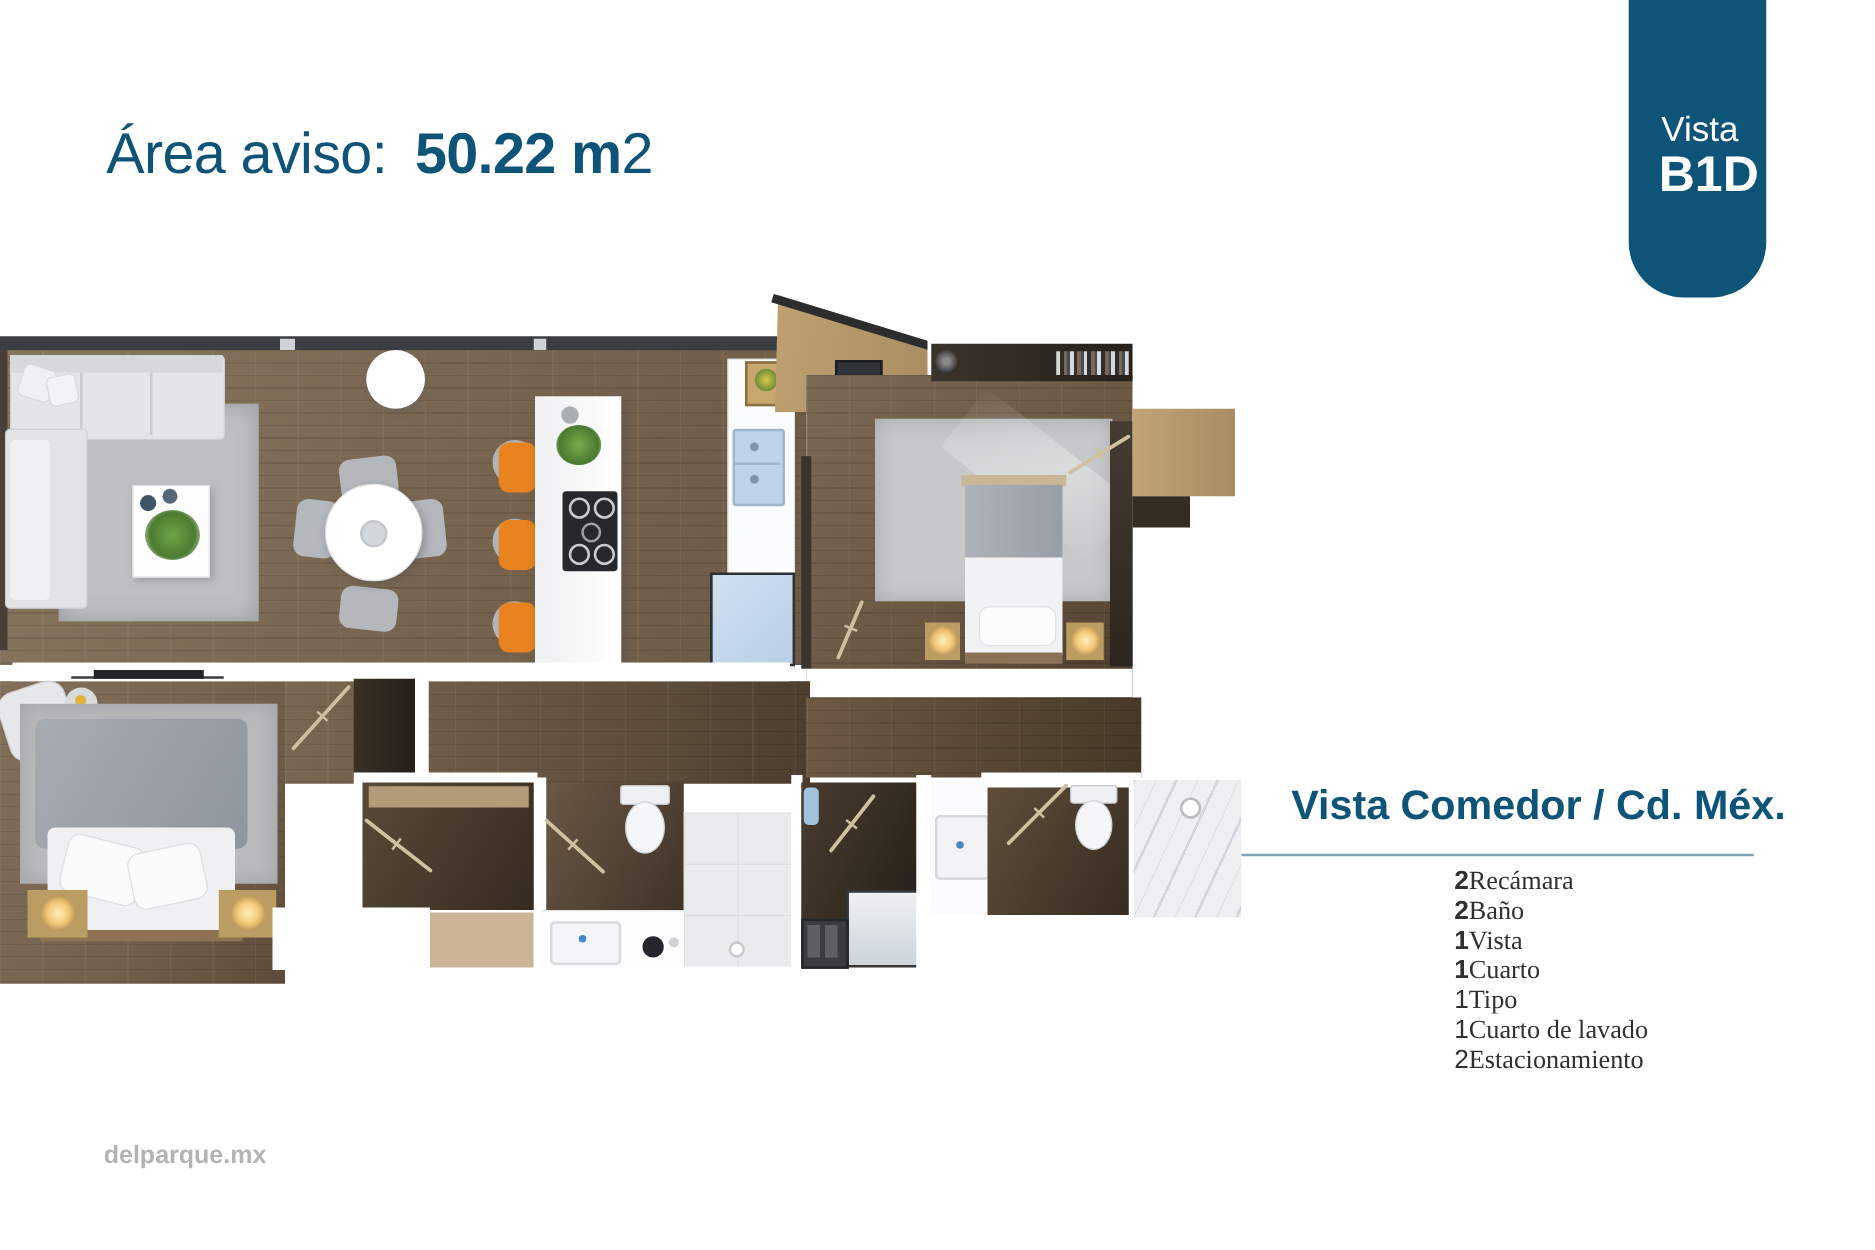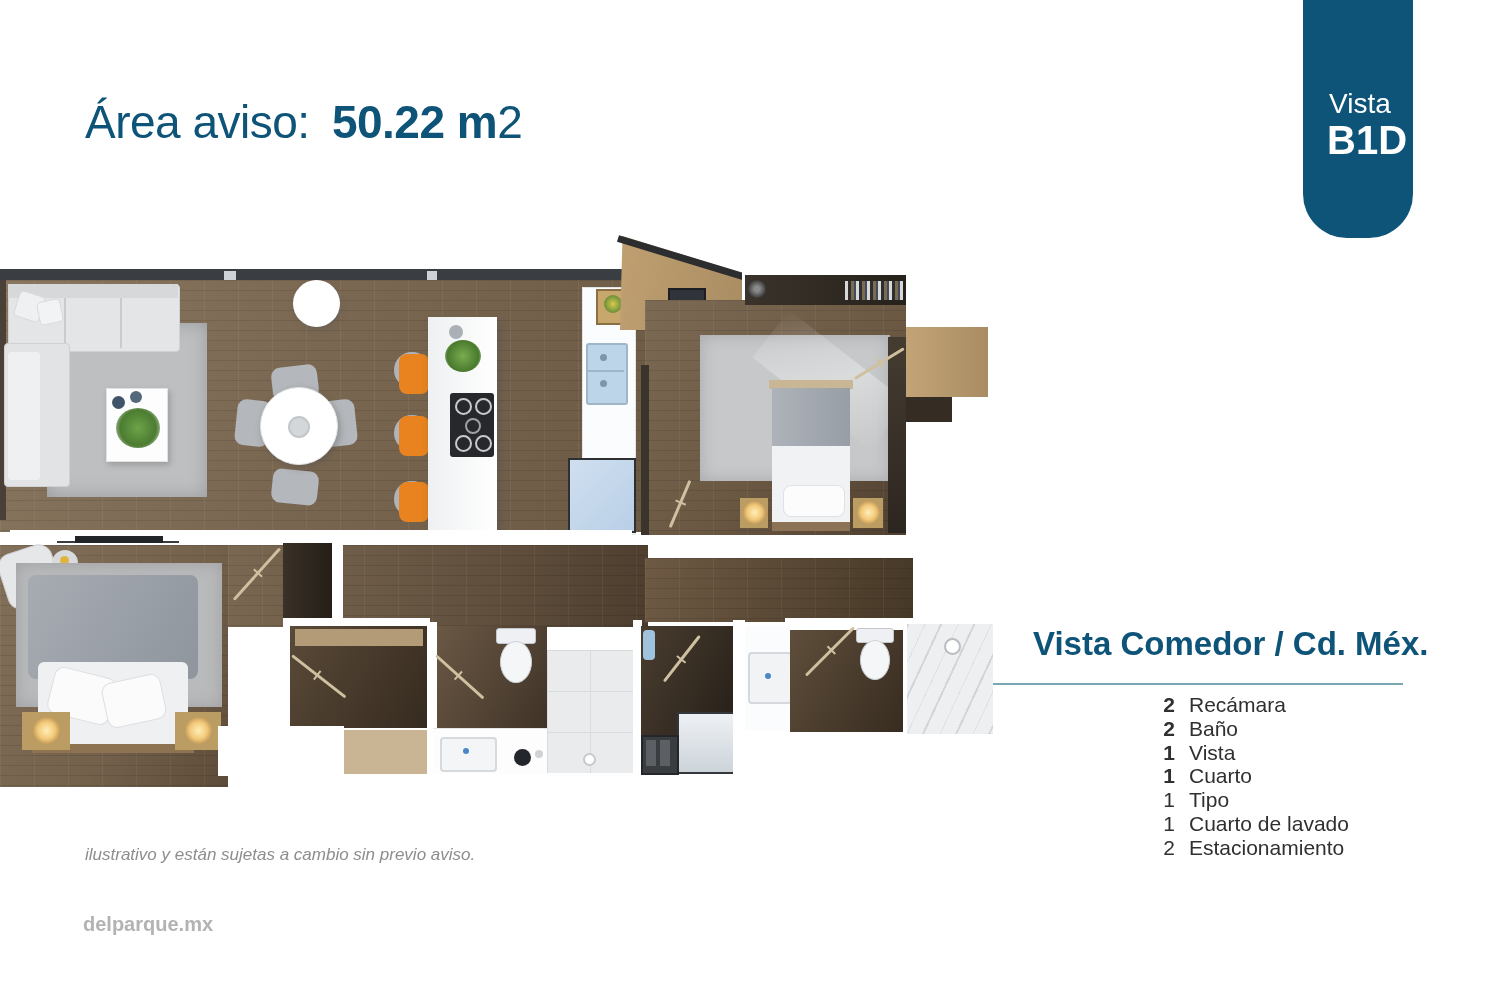--- a/index.html
+++ b/index.html
@@ -13,21 +13,21 @@
   .type-badge{left:1303px;top:-46px;width:110px;height:284px;border-radius:44px;
               background:var(--brand,#0e5378);}
   .type-badge .tipo{position:absolute;left:26px;top:134px;font-size:28px;color:#fff;}
   .type-badge .code{position:absolute;left:24px;top:164px;font-size:40px;font-weight:bold;color:#fff;}
   .project-title{left:1033px;top:625px;font-size:33px;font-weight:bold;color:var(--brand,#0e5378);}
   .divider{left:993px;top:683px;width:410px;height:2px;background:var(--divider,#7ba6b4);}
   .room-list{left:993px;top:693px;width:420px;font-size:21px;color:var(--list-text,#303030);}
   .room-row{display:flex;height:23.8px;line-height:23.8px;}
   .room-row .qty{width:182px;text-align:right;}
   .room-row .qty.bold{font-weight:bold;}
-  .room-row .lbl{margin-left:14px;}
+  .room-row .lbl{font-family:Liberation Serif, serif;}
   .disclaimer{left:85px;top:845px;font-size:17px;font-style:italic;color:var(--disclaimer-gray,#8d8d8d);line-height:20.5px;}
   .site{left:83px;top:913px;font-size:20px;font-weight:bold;color:var(--site-gray,#b3b3b3);}
 
   
   #floorplan{left:0;top:230px;width:996px;height:562px;}
   #floorplan .abs{position:absolute;}
   .wood{background-image:
         repeating-linear-gradient(180deg, rgba(0,0,0,0.10) 0 1px, rgba(0,0,0,0) 1px 10px),
         repeating-linear-gradient(90deg, rgba(255,255,255,0.05) 0 1px, rgba(0,0,0,0) 1px 34px),
         var(--wb, linear-gradient(#7b6852,#6a5742));}
@@ -85,21 +85,20 @@
     <span class="qty">1</span>
     <span class="lbl">Cuarto de lavado</span>
   </div>
   <div class="room-row">
     <span class="qty">2</span>
     <span class="lbl">Estacionamiento</span>
   </div>
 </div>
 
 <div class="abs disclaimer">
-  <div>ilustrativo y están sujetas a cambio sin previo aviso.</div>
 </div>
 <div class="abs site">delparque.mx</div>
 
 <div class="abs" id="floorplan">
 
   <div class="abs" style="left:0;top:39px;width:632px;height:15px;background:var(--wall-dark,#3a3e43);"></div>
   <div class="abs" style="left:224px;top:41px;width:12px;height:11px;background:#ced3d7;"></div>
   <div class="abs" style="left:427px;top:41px;width:10px;height:11px;background:#ced3d7;"></div>
 
   <div class="abs wood" style="left:0;top:50px;width:645px;height:252px;--wb:linear-gradient(115deg,#8a7760 0%,#7b6852 45%,#6b5944 100%);"></div>

